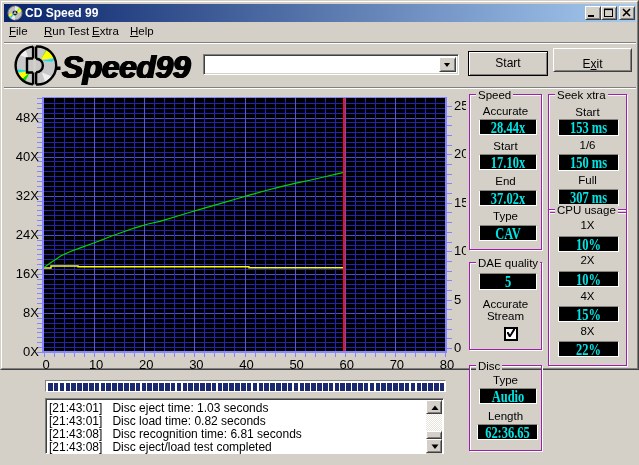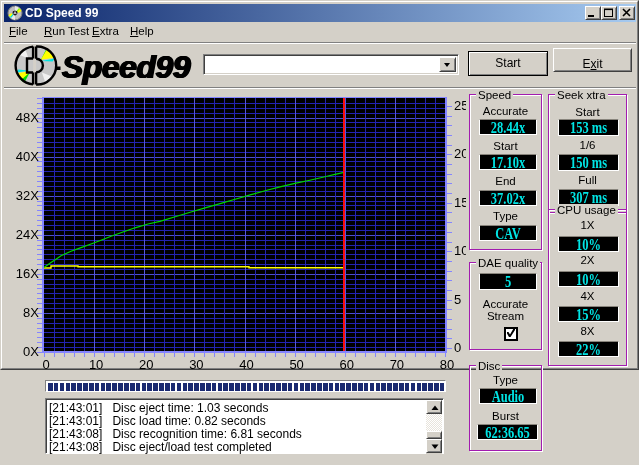--- a/index.html
+++ b/index.html
@@ -478,21 +478,21 @@
           <path d="M1 4 L2.5 4 L4 6.5 L7.5 0.5 L9 0.5 L9 2 L4.5 9 L3 9 L1 5.5 Z" fill="#000"></path>
         </svg>
       </div>
   </div>
   <div class="group" id="gdisc" style="left:468px;top:364px;width:73px;height:86px">
     <div class="glabel">Disc</div>
     <div class="lab" style="top:8px">Type</div>
     <div class="lcd" style="left:9px;top:22px;width:58px;height:16px">
         <span>Audio</span>
       </div>
-    <div class="lab" style="top:44px">Burst</div>
+    <div class="lab" style="top:44px">Length</div>
     <div class="lcd" style="left:7px;top:58px;width:61px;height:16px">
         <span>62:36.65</span>
       </div>
   </div>
   <div class="group" id="gcpu" style="left:547px;top:208px;width:79px;height:157px">
     <div class="glabel">CPU usage</div>
     <div class="lab" style="top:9px">1X</div>
     <div class="lcd" style="left:9px;top:26px;width:61px;height:16px">
         <span>10%</span>
       </div>

